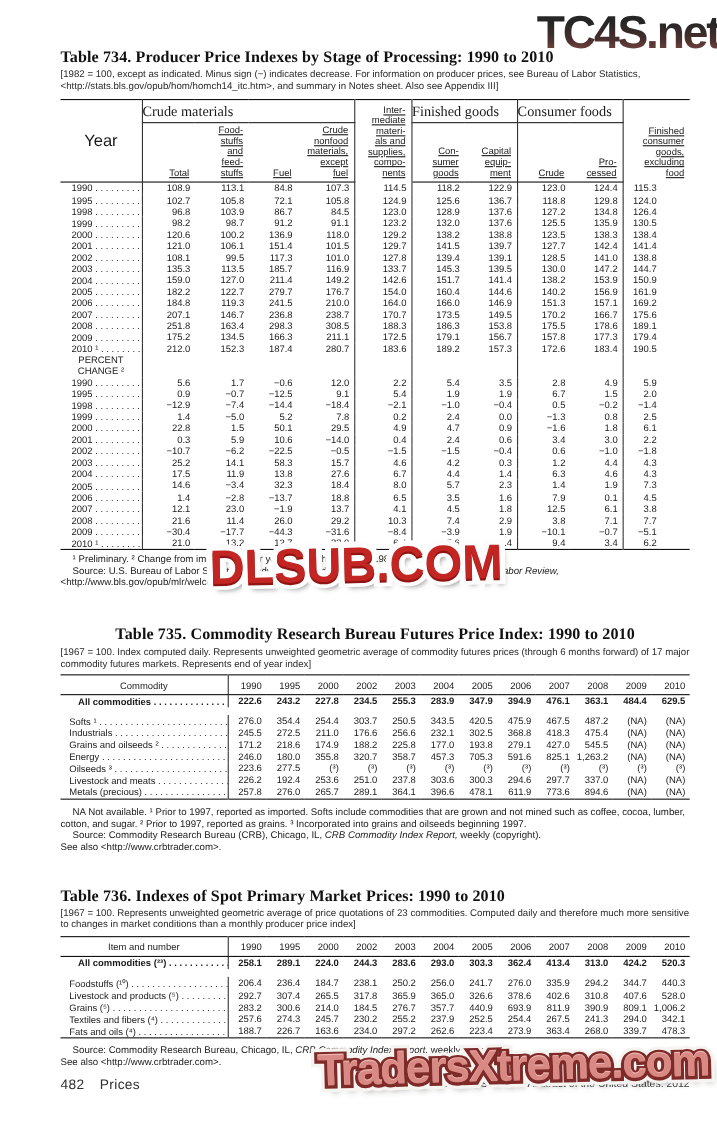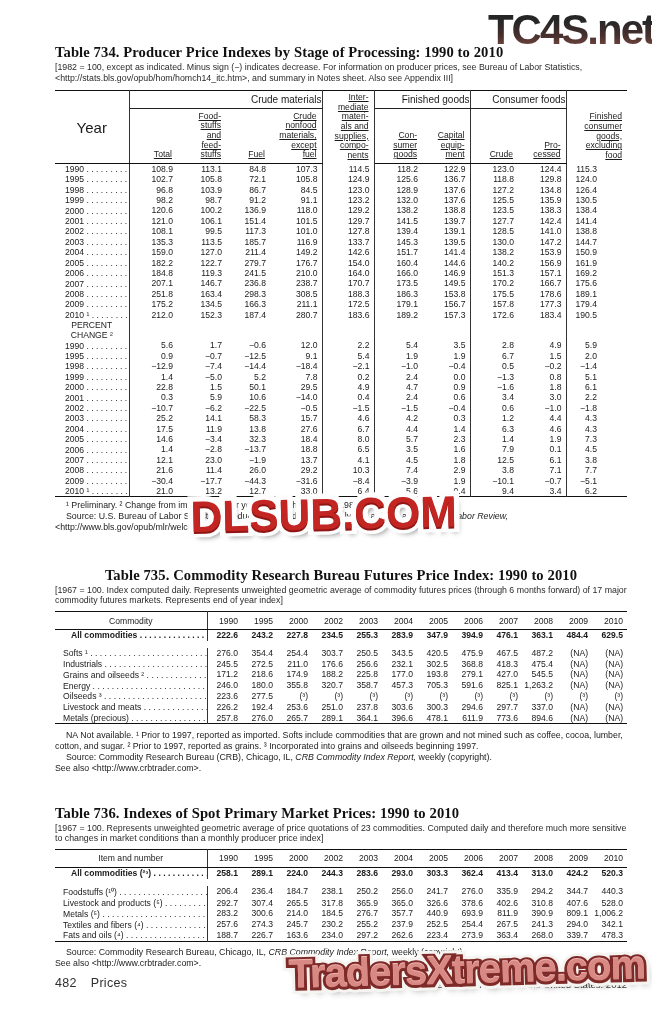--- a/index.html
+++ b/index.html
@@ -12,21 +12,21 @@
   .tbl-note{font-size:8.8px;line-height:10.6px;color:#2a2a2a;margin-top:2px;}
 
   table.dtable{width:100%;border-collapse:collapse;table-layout:fixed;
                border-top:1.5px solid #101010;border-bottom:1.5px solid #101010;
                font-size:8.6px;color:#1a1a1a;}
   table.dtable th{font-weight:normal;}
   .t734{margin-top:7px;}
   .t735,.t736{margin-top:5px;}
 
   
-  th.grph{text-align:right;border-bottom:1px solid #222;padding:2px 0;font-size:10px;height:13px;}
+  th.grph{text-align:left;border-bottom:1px solid #222;padding:2px 0;font-size:13px;height:13px;font-family:Liberation Serif, serif;}
   th.yearh{text-align:center;vertical-align:middle;font-size:15px;}
   th.colh{vertical-align:bottom;text-align:right;white-space:pre-line;
           line-height:9.6px;padding:2px 5px 3px 0;text-decoration:underline;}
   tr.cols th, th.hdrule{border-bottom:1.2px solid #101010;}
   th.lblh{text-align:center;vertical-align:middle;padding:2px 0;height:13px;}
   th.ych{text-align:right;padding:2px 4px 2px 0;}
   tr.yrow th{border-bottom:1.2px solid #101010;}
 
   .br{border-right:1px solid #333;}
 
@@ -45,21 +45,21 @@
   tr.spacer td{height:5px;line-height:5px;}
 
   .fnote{font-size:8.8px;line-height:10.8px;color:#222;}
   .fn734{margin-top:3px;}
   .fn735{margin-top:6px;}
   .fn736{margin-top:5px;}
   .fnote .ind{text-indent:11px;}
   .fnote .it{font-style:italic;}
   .gap34{margin-top:34px;text-align:center;} .gap32{margin-top:31px;} .gapT{margin-top:44px;}
 
-  .pagefoot{display:flex;justify-content:space-between;align-items:flex-end;margin-top:8px;}
+  .pagefoot{display:flex;justify-content:space-between;align-items:flex-start;margin-top:8px;}
   .pageno{font-size:12.5px;color:#2f2f2f;letter-spacing:.3px;}
   .pageno .sec{margin-left:14px;}
   .credit{font-size:9.5px;color:#3a3a3a;margin-top:1px;margin-left:11px;}
 
   
   .wm{position:absolute;z-index:6;font-family:"Liberation Sans",sans-serif;font-weight:900;
       white-space:nowrap;pointer-events:none;}
   .wm-top{top:6px;right:-2px;font-size:42px;letter-spacing:-2px;
       background:linear-gradient(180deg,#262626 30%,#47302e 62%,#7c4a42 88%);
       -webkit-background-clip:text;background-clip:text;color:transparent;
@@ -434,21 +434,21 @@
             </td>
             <td class="num">1.4</td>
             <td class="num">−5.0</td>
             <td class="num">5.2</td>
             <td class="num br">7.8</td>
             <td class="num br">0.2</td>
             <td class="num">2.4</td>
             <td class="num br">0.0</td>
             <td class="num">−1.3</td>
             <td class="num br">0.8</td>
-            <td class="num">5.1</td>
+            <td class="num">2.5</td>
           </tr>
           <tr>
             <td class="lbl br">
               <div class="lwrap"><span class="lt">2000</span></div>
             </td>
             <td class="num">22.8</td>
             <td class="num">1.5</td>
             <td class="num">50.1</td>
             <td class="num br">29.5</td>
             <td class="num br">4.9</td>
@@ -888,21 +888,21 @@
             <td class="num">365.0</td>
             <td class="num">326.6</td>
             <td class="num">378.6</td>
             <td class="num">402.6</td>
             <td class="num">310.8</td>
             <td class="num">407.6</td>
             <td class="num">528.0</td>
           </tr>
           <tr>
             <td class="lbl br">
-              <div class="lwrap"><span class="lt">Metals (⁵)</span></div>
+              <div class="lwrap"><span class="lt">Grains (⁵)</span></div>
             </td>
             <td class="num">283.2</td>
             <td class="num">300.6</td>
             <td class="num">214.0</td>
             <td class="num">184.5</td>
             <td class="num">276.7</td>
             <td class="num">357.7</td>
             <td class="num">440.9</td>
             <td class="num">693.9</td>
             <td class="num">811.9</td>

